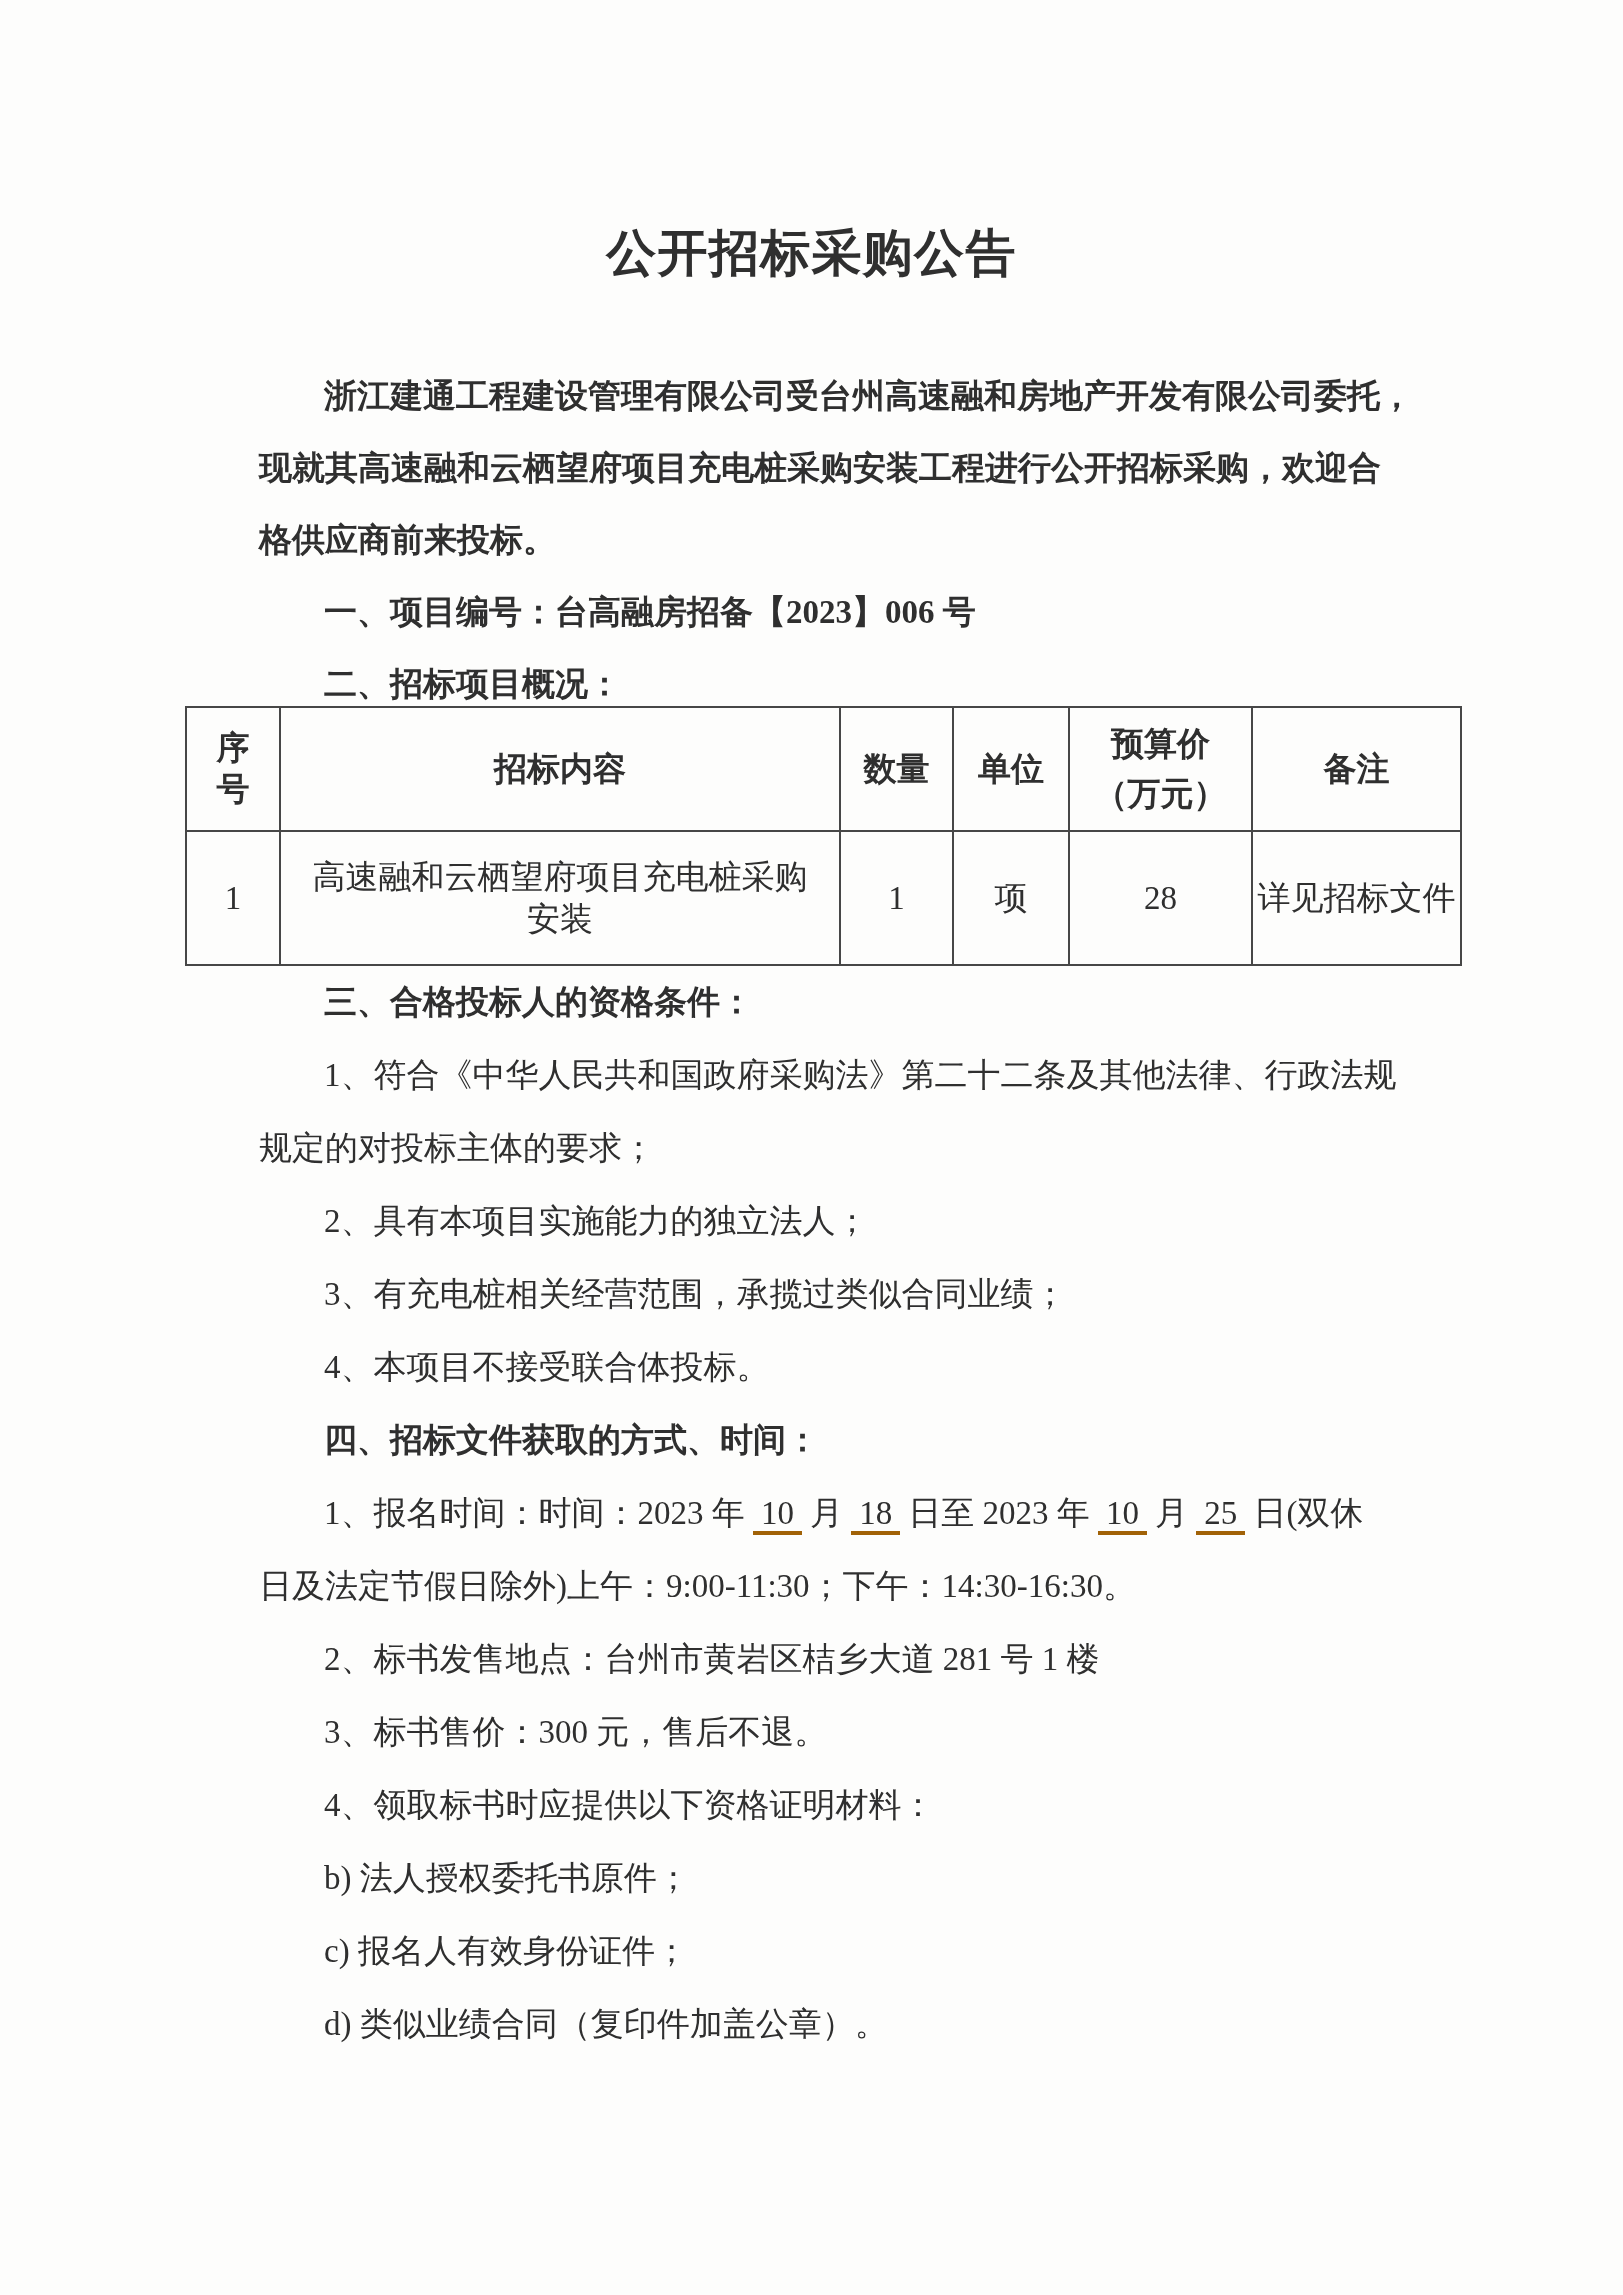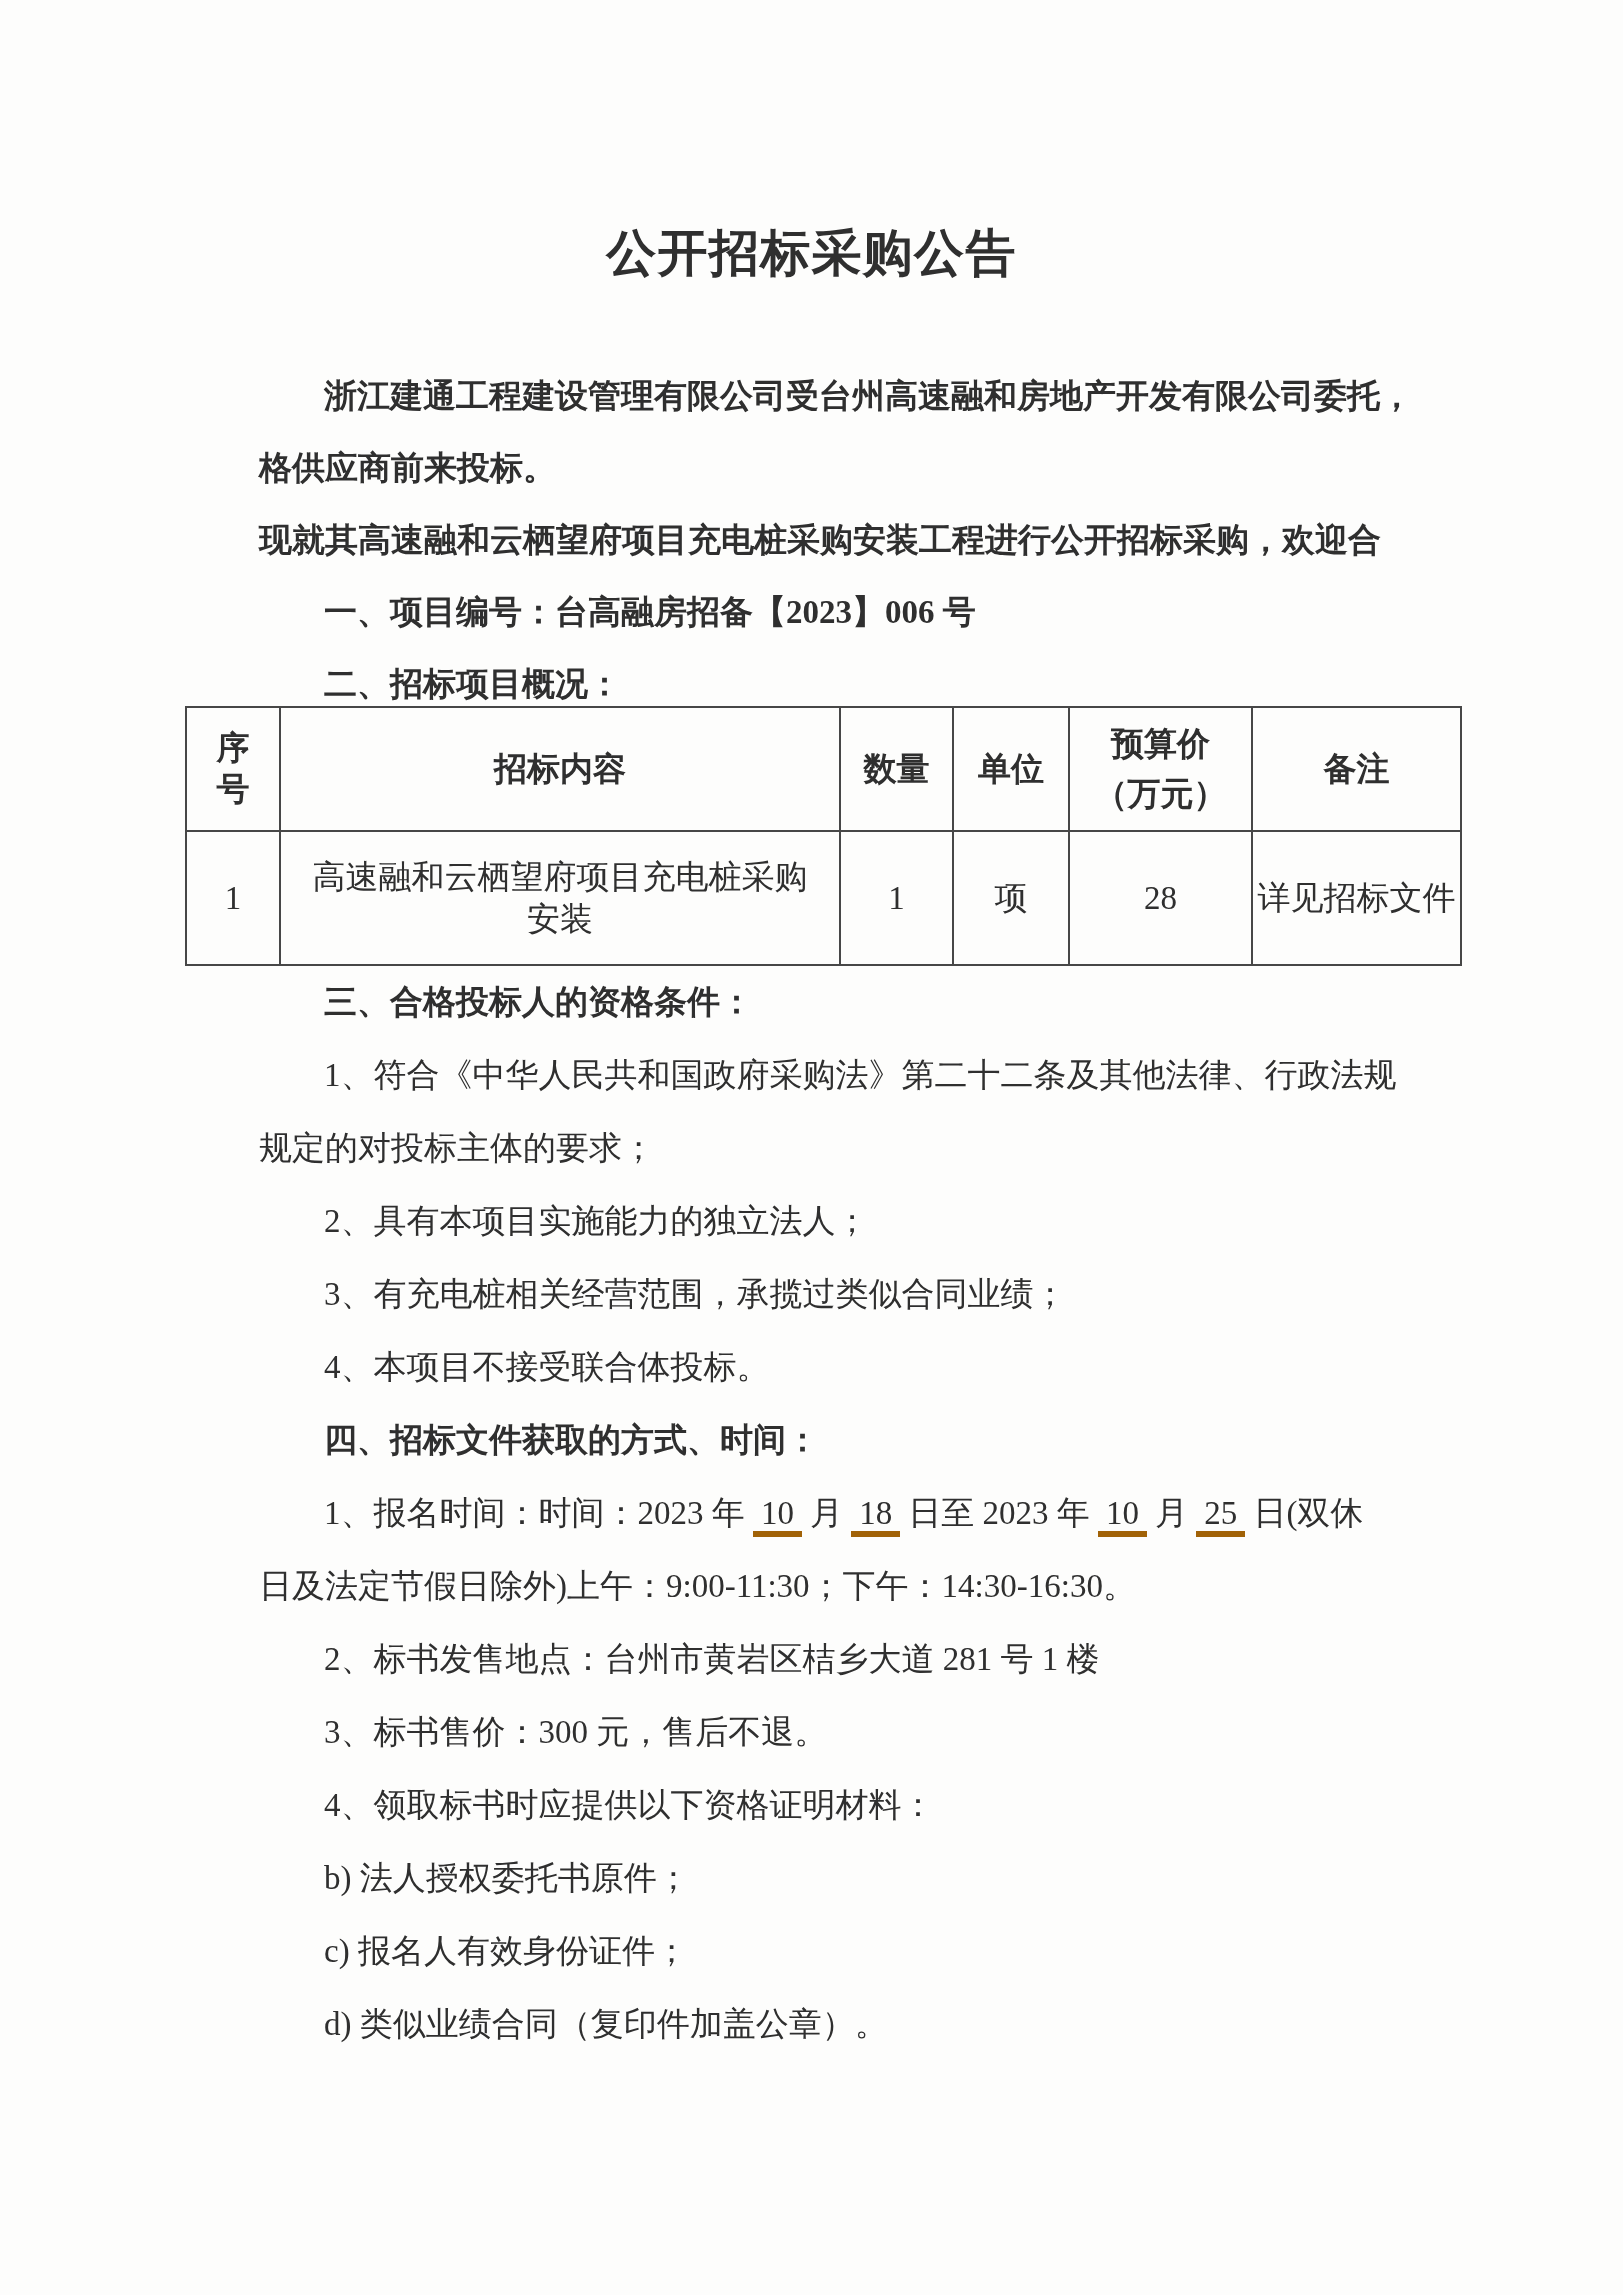--- a/index.html
+++ b/index.html
@@ -27,21 +27,21 @@
   #top-lines{margin-top:77px;}
   .line{
     font-size:33px;
     height:72px;
     line-height:72px;
     white-space:nowrap;
   }
   .line.indent{padding-left:65px;}
   .line.bold{font-weight:700;}
   .u{
-    border-bottom:6px solid #a16207;
+    border-bottom:4px solid #a16207;
     padding:0 7.9px;
   }
   table.bid-table{
     border-collapse:collapse;
     table-layout:fixed;
     width:1274px;
     margin:-14.4px 0 0 -74px;
     background:#fdfdfc;
   }
   .bid-table col.c0{width:94px;}
@@ -70,22 +70,22 @@
 </head>
 <body>
 
 <div class="page">
   <h1 class="title">公开招标采购公告</h1>
 
   <div class="content">
 
     <div id="top-lines" class="lines">
         <div class="line indent bold">浙江建通工程建设管理有限公司受台州高速融和房地产开发有限公司委托，</div>
+        <div class="line bold">现就其高速融和云栖望府项目充电桩采购安装工程进行公开招标采购，欢迎合</div>
         <div class="line bold">格供应商前来投标。</div>
-        <div class="line bold">现就其高速融和云栖望府项目充电桩采购安装工程进行公开招标采购，欢迎合</div>
         <div class="line indent bold">一、项目编号：台高融房招备【2023】006 号</div>
         <div class="line indent bold">二、招标项目概况：</div>
       </div>
 
     <table class="bid-table">
       <colgroup>
         <col class="c0">
           <col class="c1">
           <col class="c2">
           <col class="c3">

